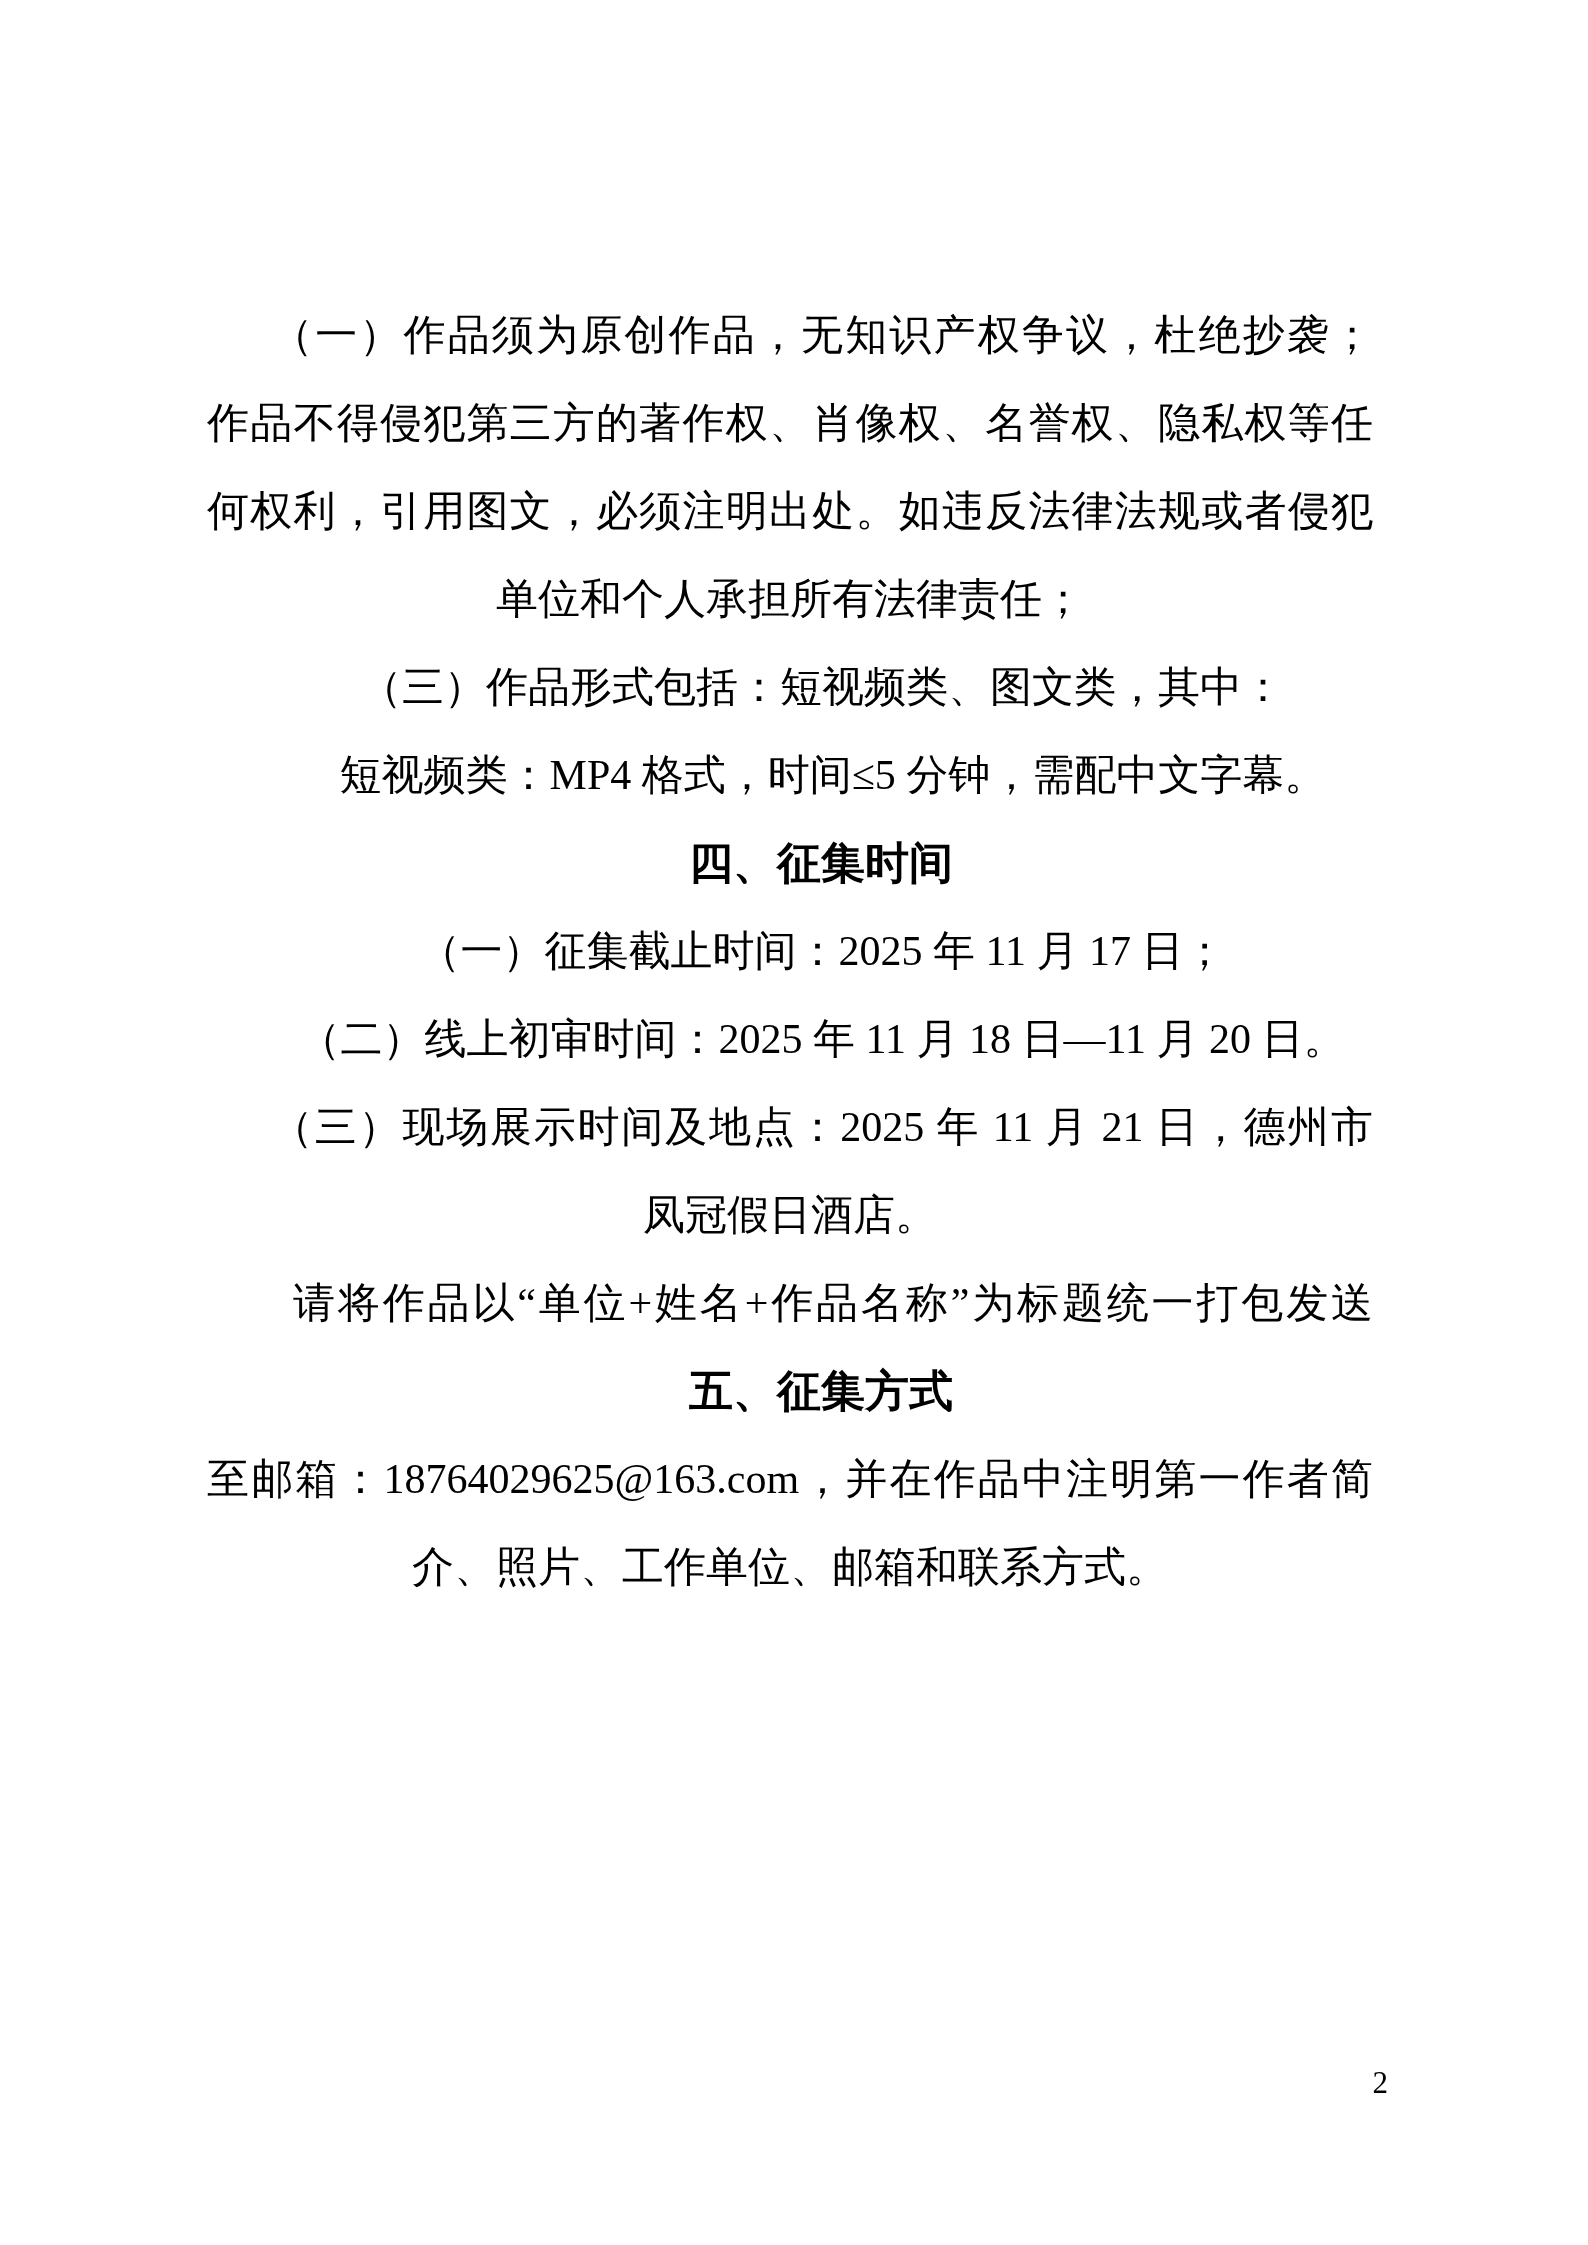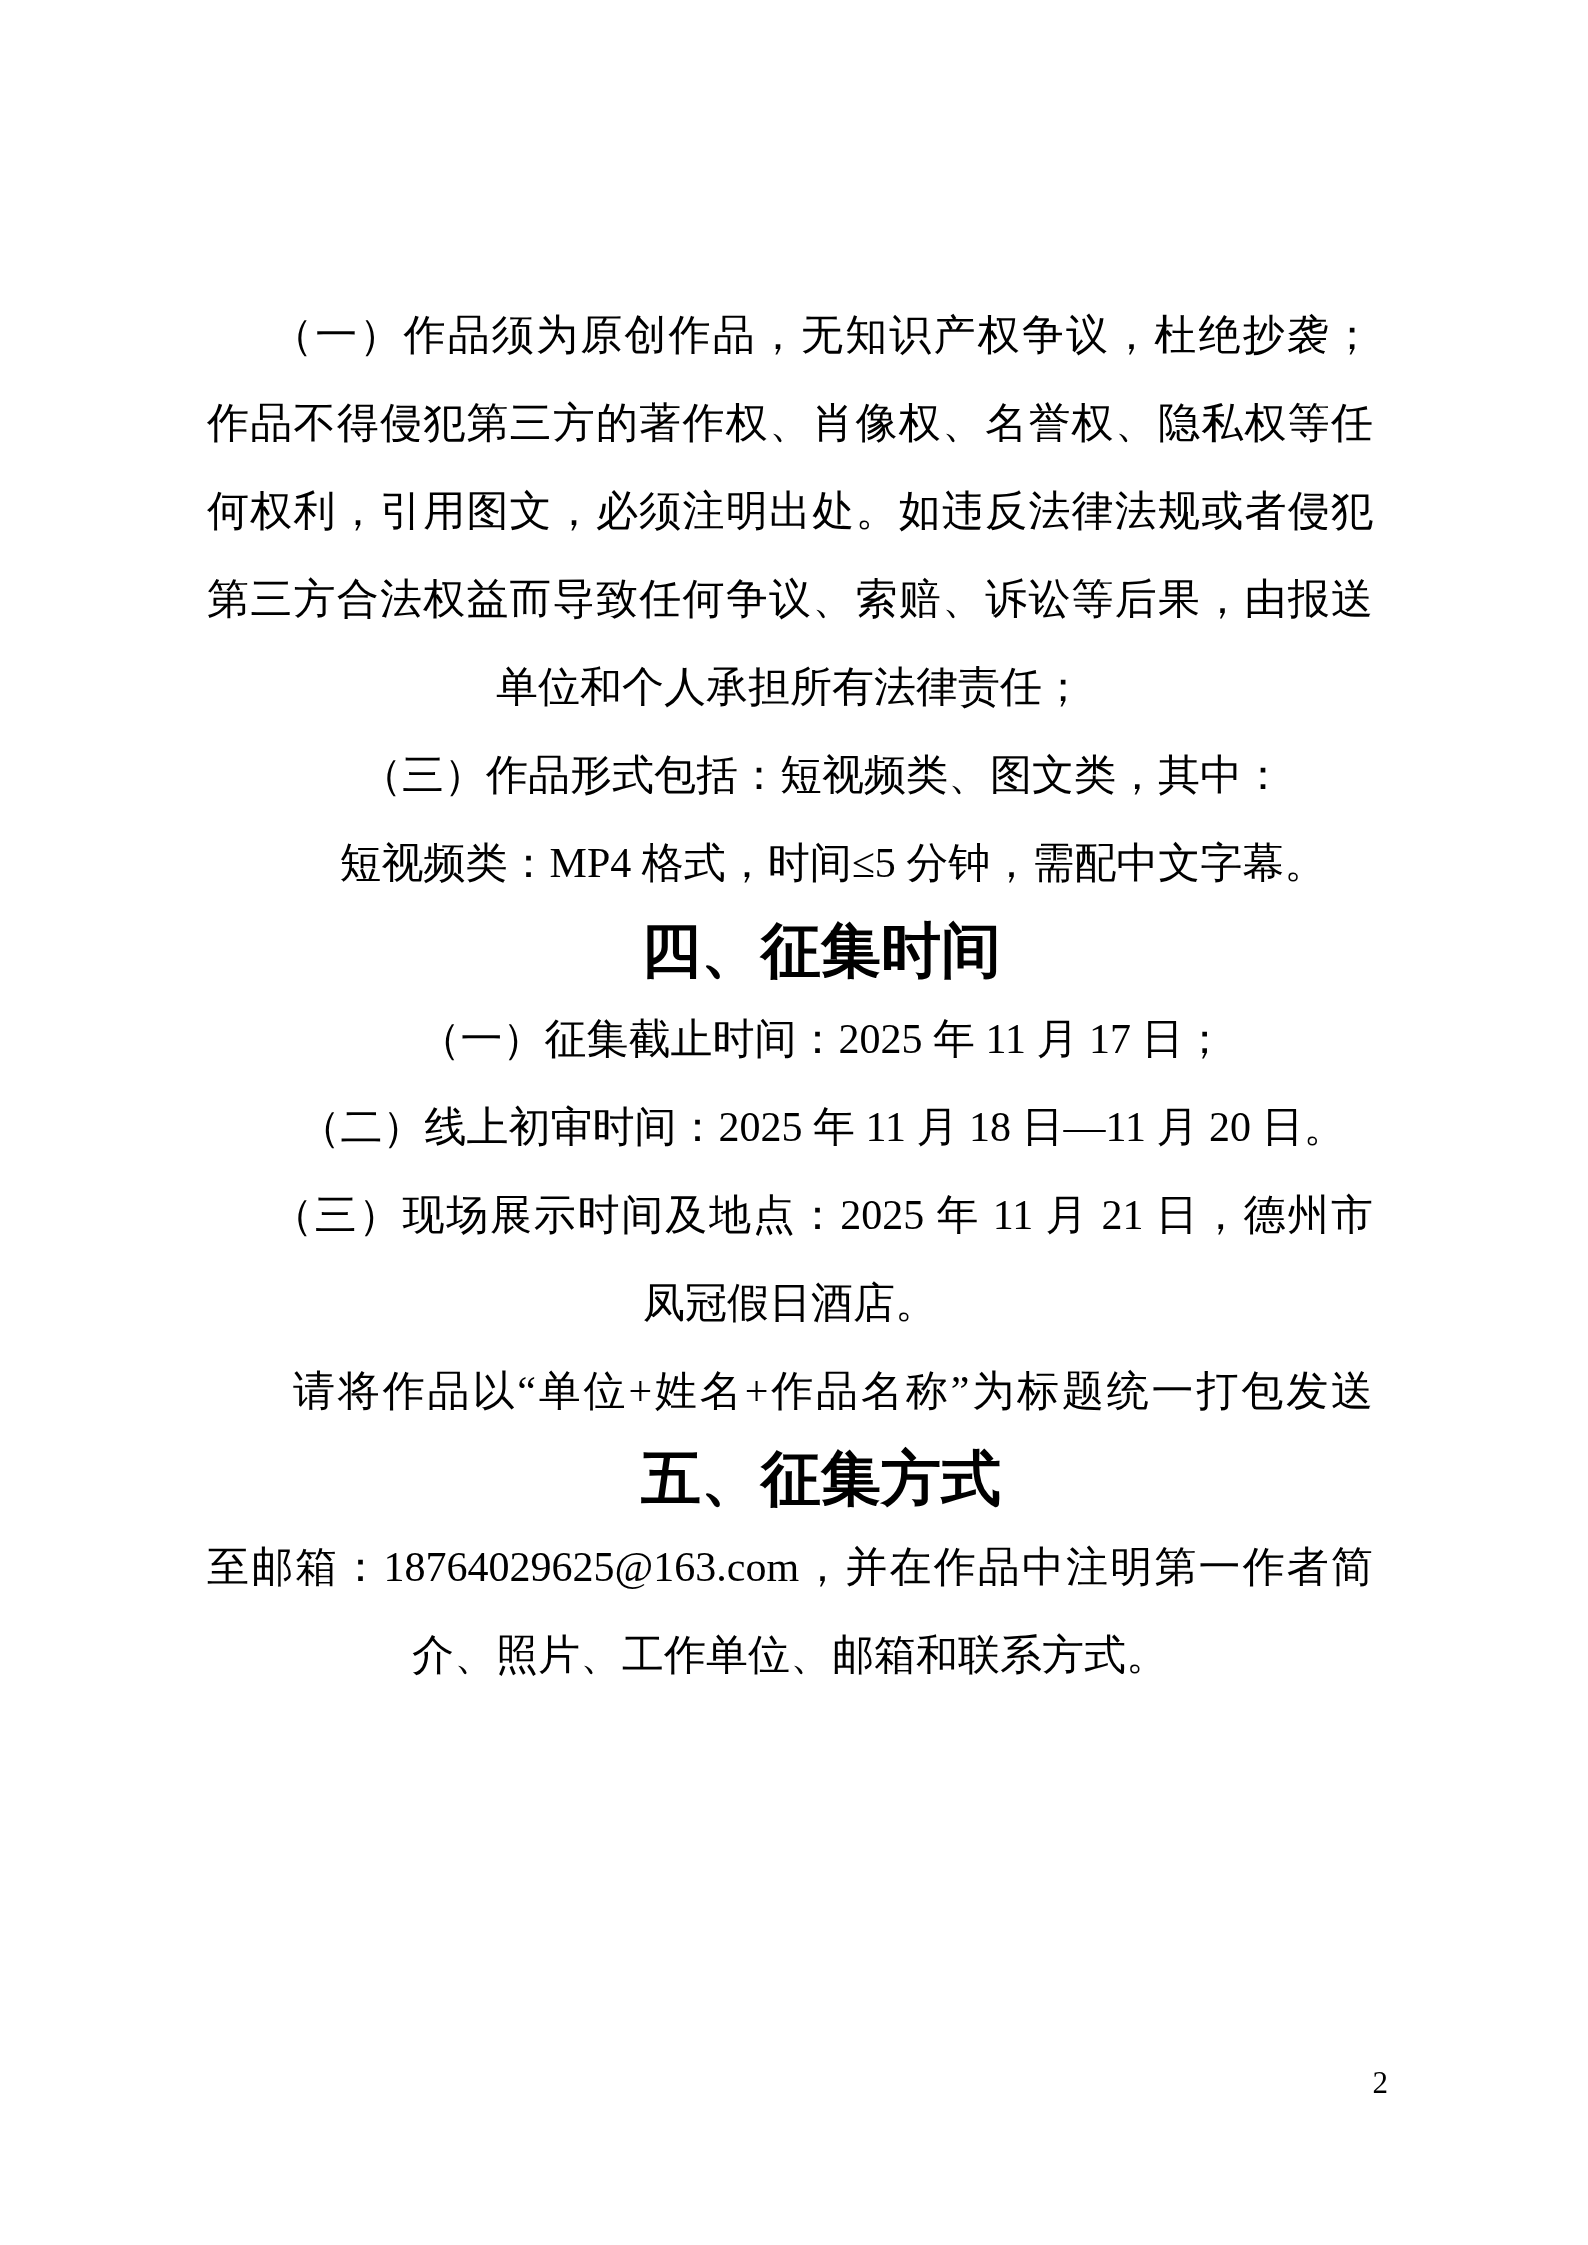--- a/index.html
+++ b/index.html
@@ -36,21 +36,21 @@
   }
   .indent {
     text-indent: 86px;
   }
   .indent-paren {
     text-indent: 64px;
   }
   .heading {
     font-family: "Liberation Sans", "DejaVu Sans", sans-serif;
     font-weight: bold;
-    font-size: 60px;
+    font-size: 44px;
     text-indent: 62px;
   }
   .pagenum {
     position: absolute;
     left: 1348px;
     top: 2063px;
     width: 40px;
     font-size: 31px;
     line-height: 40px;
     text-align: right;
@@ -59,21 +59,20 @@
   }
 </style>
 </head>
 <body>
 
 <div class="page">
   <div class="textblock">
     <div class="line indent-paren stretch">（一）作品须为原创作品，无知识产权争议，杜绝抄袭；</div>
     <div class="line stretch">作品不得侵犯第三方的著作权、肖像权、名誉权、隐私权等任</div>
     <div class="line stretch">何权利，引用图文，必须注明出处。如违反法律法规或者侵犯</div>
-    <div class="line stretch">第三方合法权益而导致任何争议、索赔、诉讼等后果，由报送</div>
     <div class="line">单位和个人承担所有法律责任；</div>
     <div class="line indent-paren">（三）作品形式包括：短视频类、图文类，其中：</div>
     <div class="line indent">短视频类：MP4 格式，时间≤5 分钟，需配中文字幕。</div>
     <div class="line heading">四、征集时间</div>
     <div class="line indent-paren">（一）征集截止时间：2025 年 11 月 17 日；</div>
     <div class="line indent-paren">（二）线上初审时间：2025 年 11 月 18 日—11 月 20 日。</div>
     <div class="line indent-paren stretch">（三）现场展示时间及地点：2025 年 11 月 21 日，德州市</div>
     <div class="line">凤冠假日酒店。</div>
     <div class="line indent stretch">请将作品以“单位+姓名+作品名称”为标题统一打包发送</div>
     <div class="line heading">五、征集方式</div>

